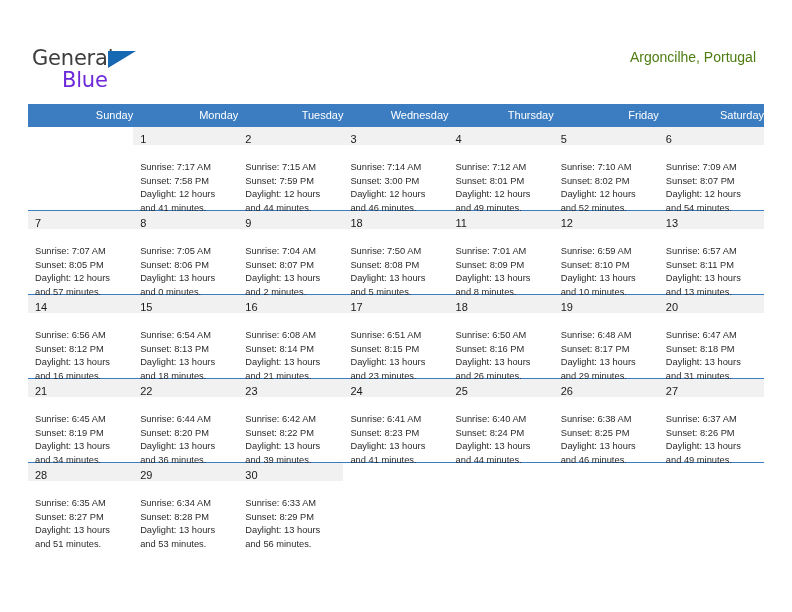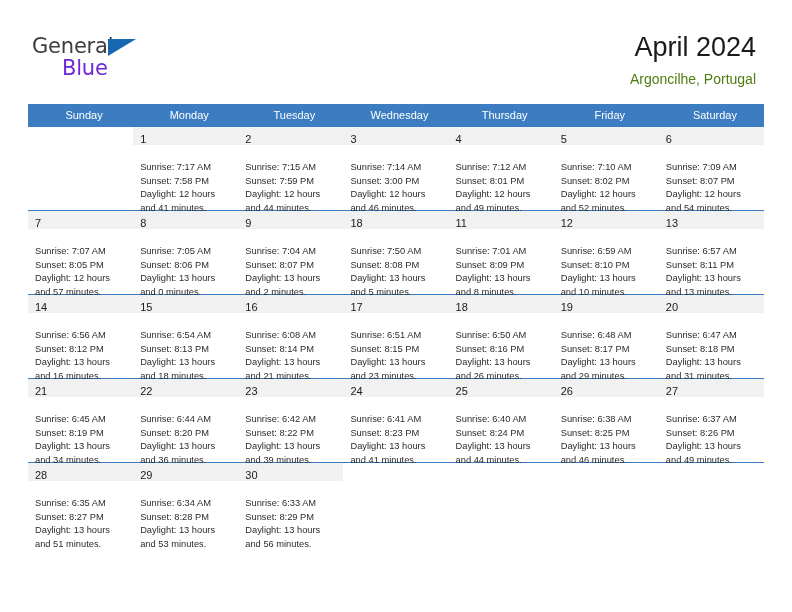--- a/index.html
+++ b/index.html
@@ -17,21 +17,21 @@
     position: relative;
     width: 792px;
     height: 612px;
     box-sizing: border-box;
   }
 
   
   .top-bar {
     position: absolute;
     left: 0;
-    top: 0;
+    top: 12px;
     width: 792px;
     height: 100px;
   }
   .logo {
     position: absolute;
     left: 32px;
     top: 34px;
     width: 130px;
     height: 48px;
   }
@@ -91,21 +91,21 @@
     top: 104px;
     width: 736px;
     border-collapse: collapse;
     table-layout: fixed;
   }
   .calendar th {
     background: #3b7dc0;
     color: #ffffff;
     font-size: 11px;
     font-weight: normal;
-    text-align: center;
+    text-align: right;
     padding: 5px 0 5px 7px;
     height: 11px;
     border: none;
   }
   .calendar td {
     vertical-align: top;
     padding: 0;
     border: none;
     width: 105.1px;
   }
@@ -157,21 +157,20 @@
 
   <div class="top-bar">
 
     <div class="logo">
       <span class="logo-general">General</span>
       <span class="logo-triangle"></span>
       <span class="logo-blue">Blue</span>
     </div>
 
     <div class="title-block">
-      <div class="cal-title">April 2024</div>
       <div class="cal-subtitle">Argoncilhe, Portugal</div>
     </div>
 
   </div>
 
   <table class="calendar">
     <thead>
       <tr class="head-row">
           <th>Sunday</th>
           <th>Monday</th>

